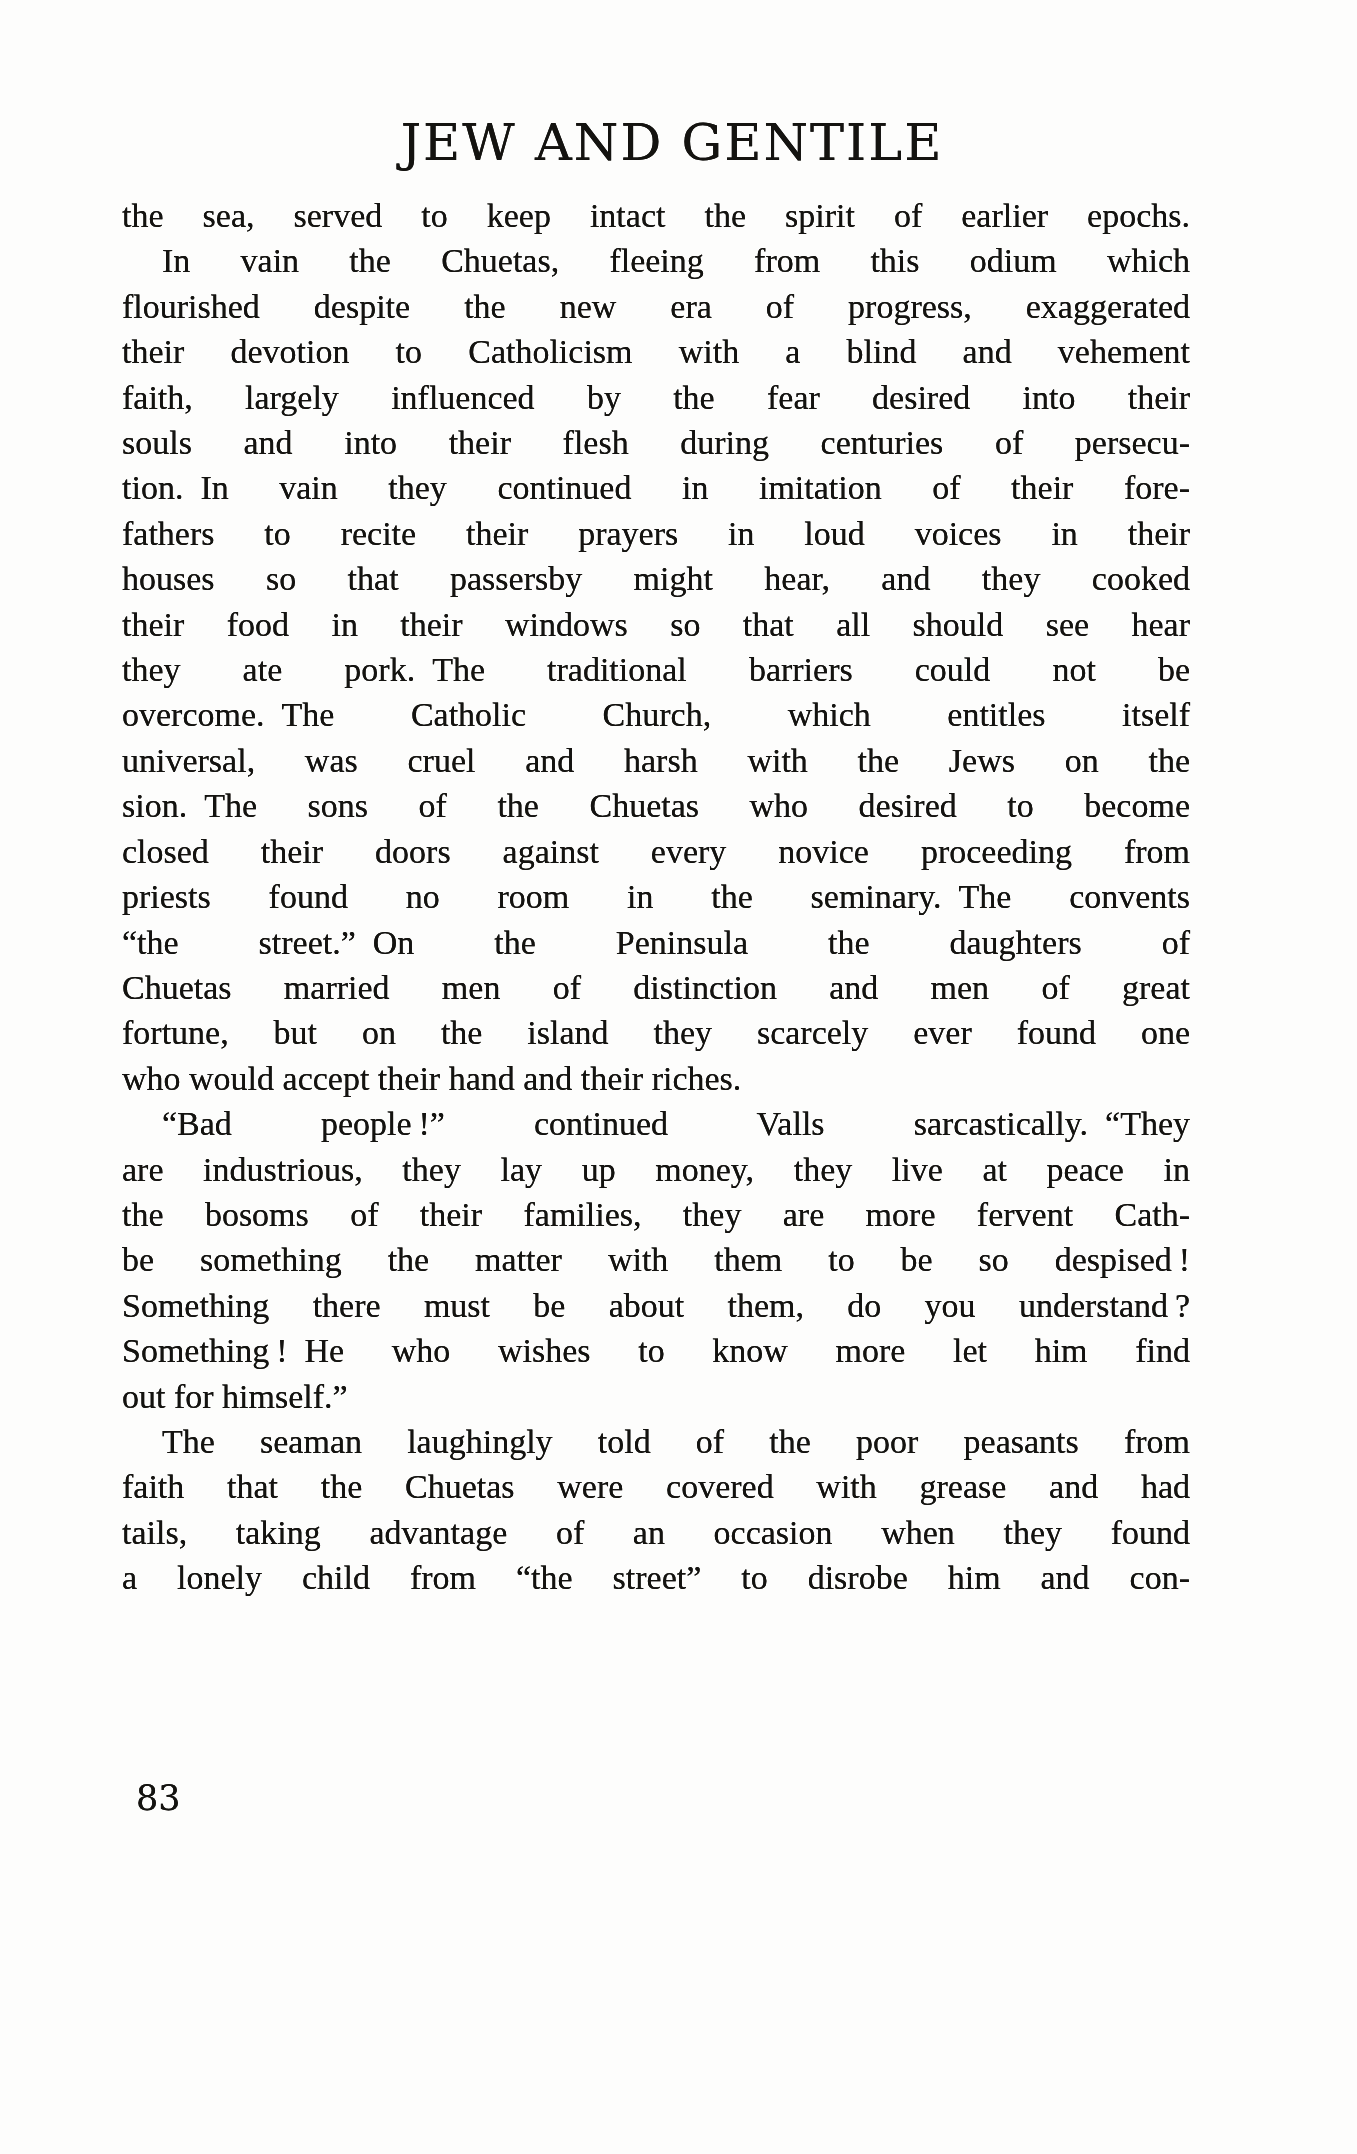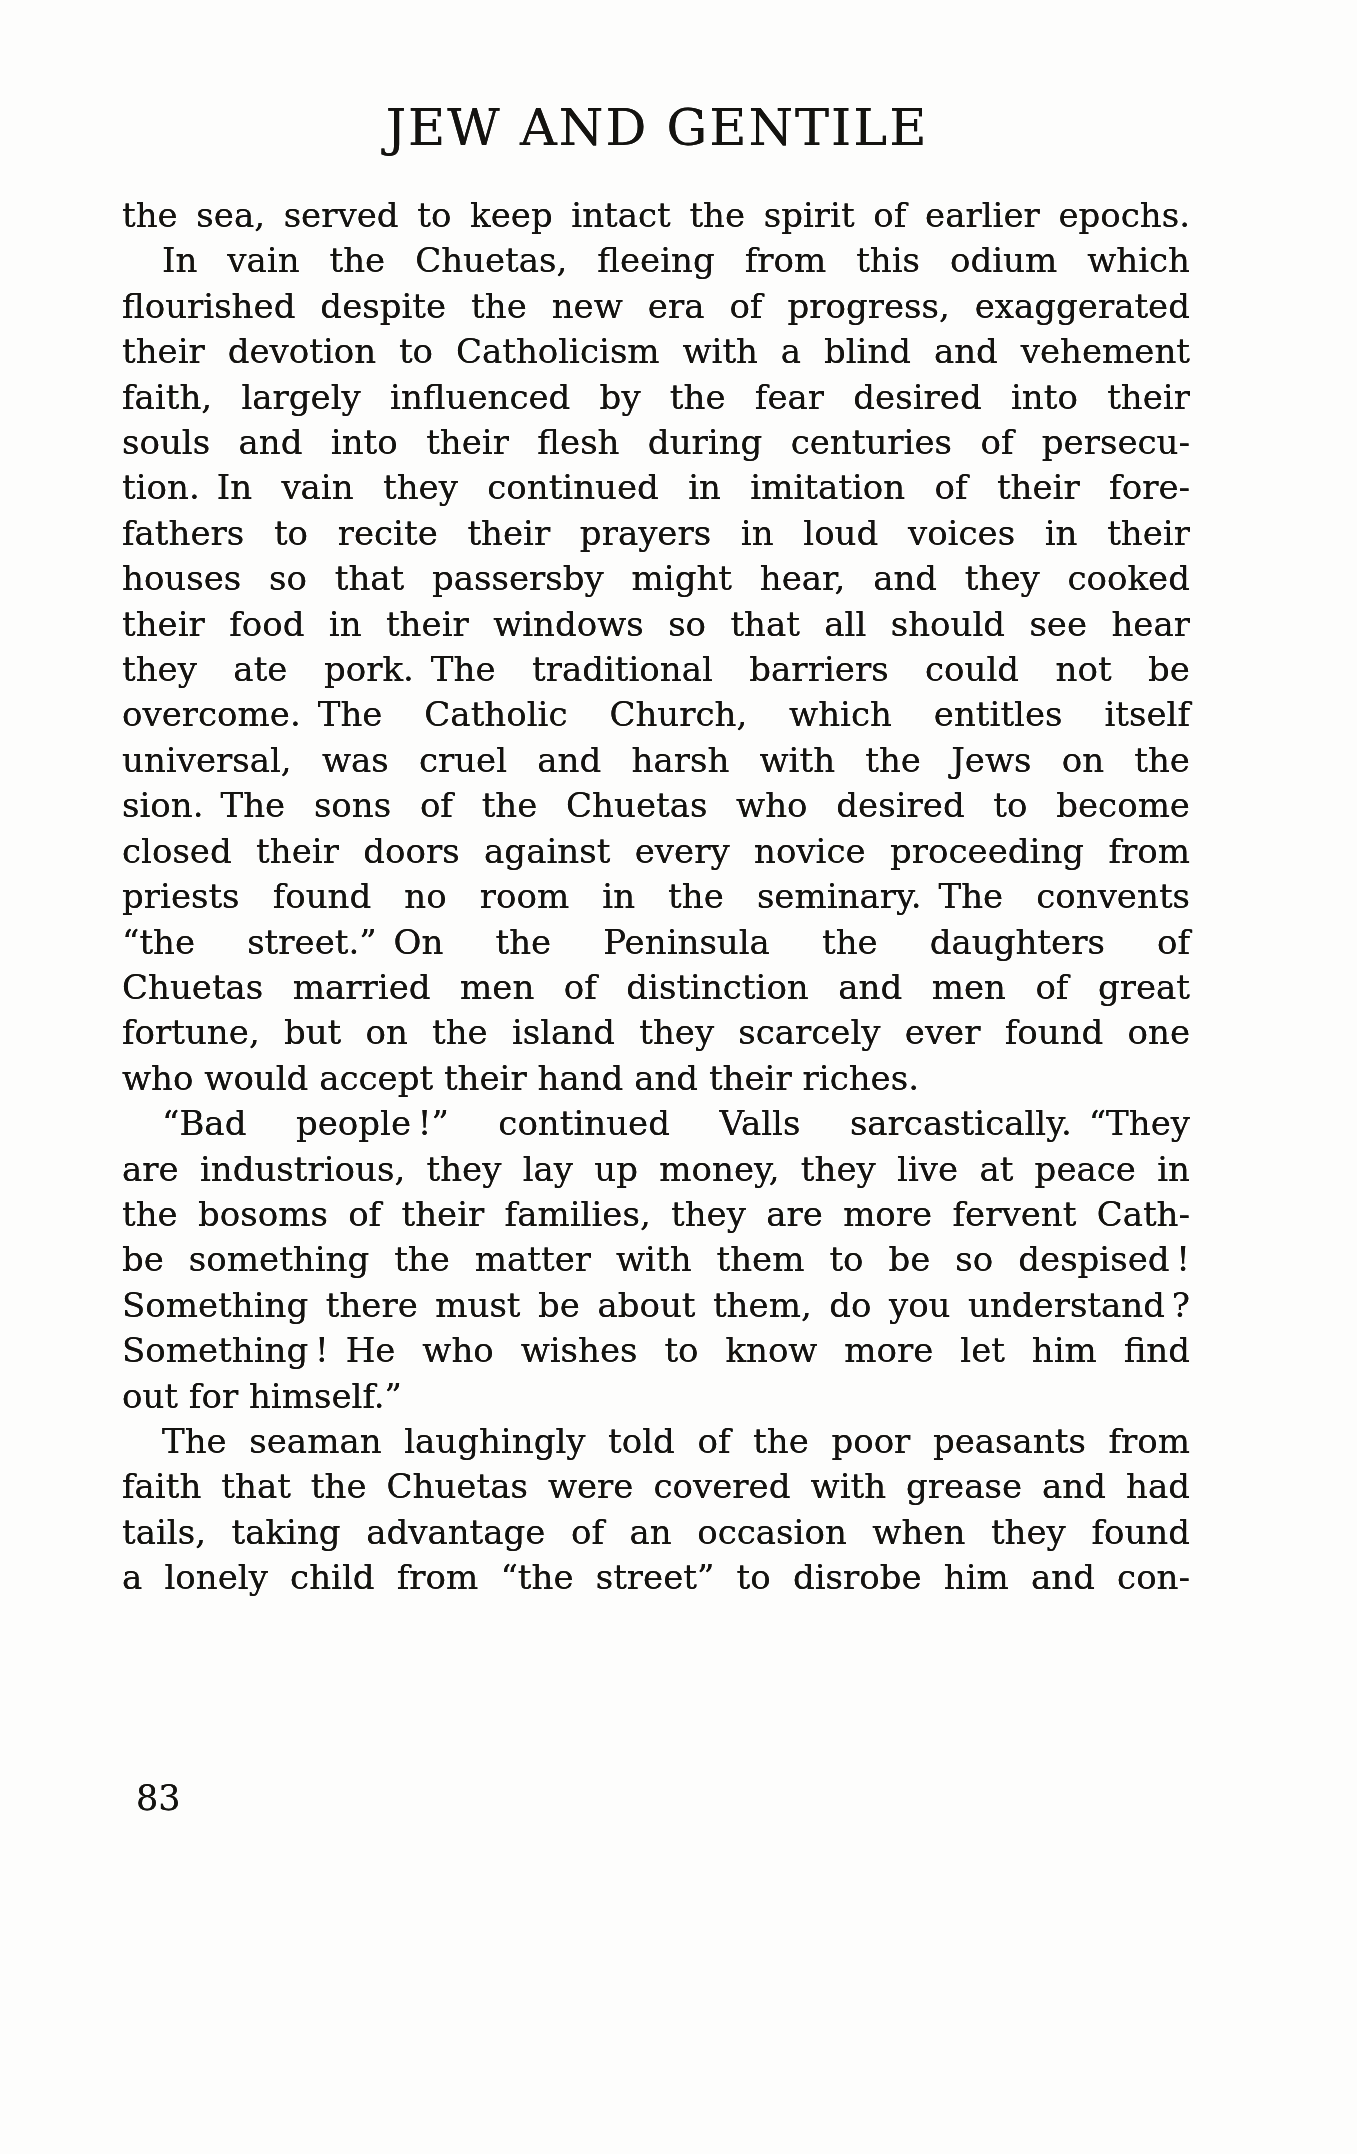--- a/index.html
+++ b/index.html
@@ -14,37 +14,38 @@
     background: var(--paper, #fdfdfc);
     color: var(--ink, #141310);
     font-family: "DejaVu Serif", "Liberation Serif", serif;
     overflow: hidden;
   }
   .title {
     position: absolute;
     top: 98px;
     left: 122px;
     width: 1068px;
-    margin: 1px;
+    margin: 16px;
     text-align: center;
     font-size: 51px;
     font-weight: normal;
     letter-spacing: 2px;
     line-height: 58px;
     white-space: nowrap;
     text-shadow: 0 0 0.6px currentColor;
   }
   .body-text {
     position: absolute;
     top: 193px;
     left: 122px;
     width: 1068px;
     font-size: 34px;
     line-height: 45.4px;
     text-shadow: 0 0 0.5px currentColor;
+    font-family: Liberation Serif, serif;
   }
   .line {
     text-align: justify;
     text-align-last: justify;
     hyphens: none;
     word-break: normal;
   }
   .line.indent { text-indent: 40px; }
   .line.short  { text-align-last: left; }
   .pageno {

